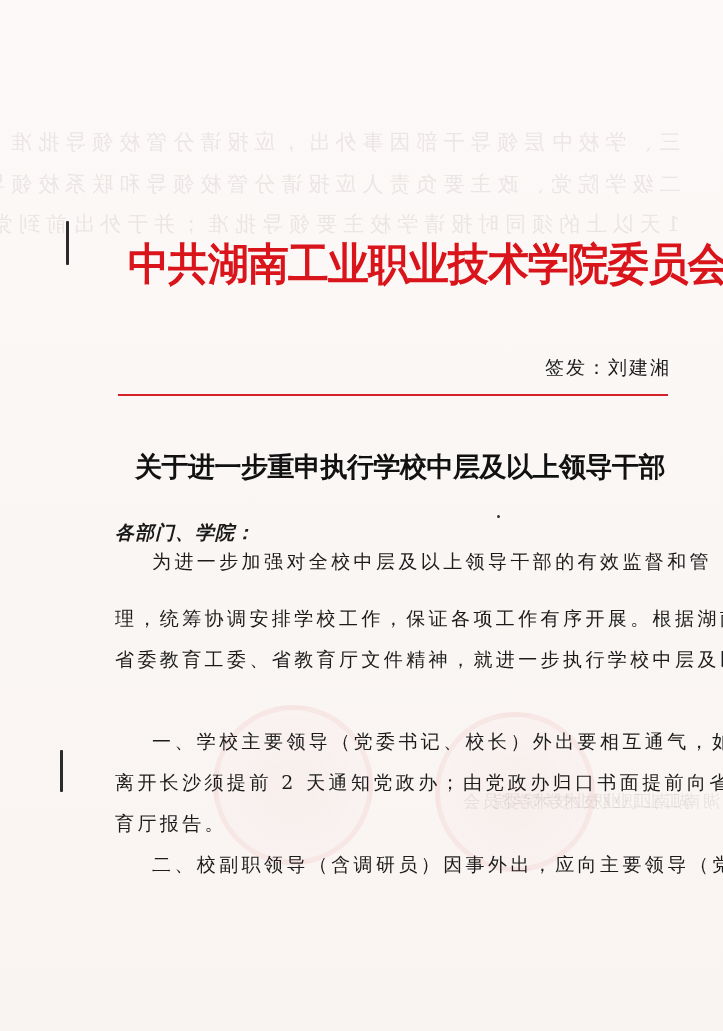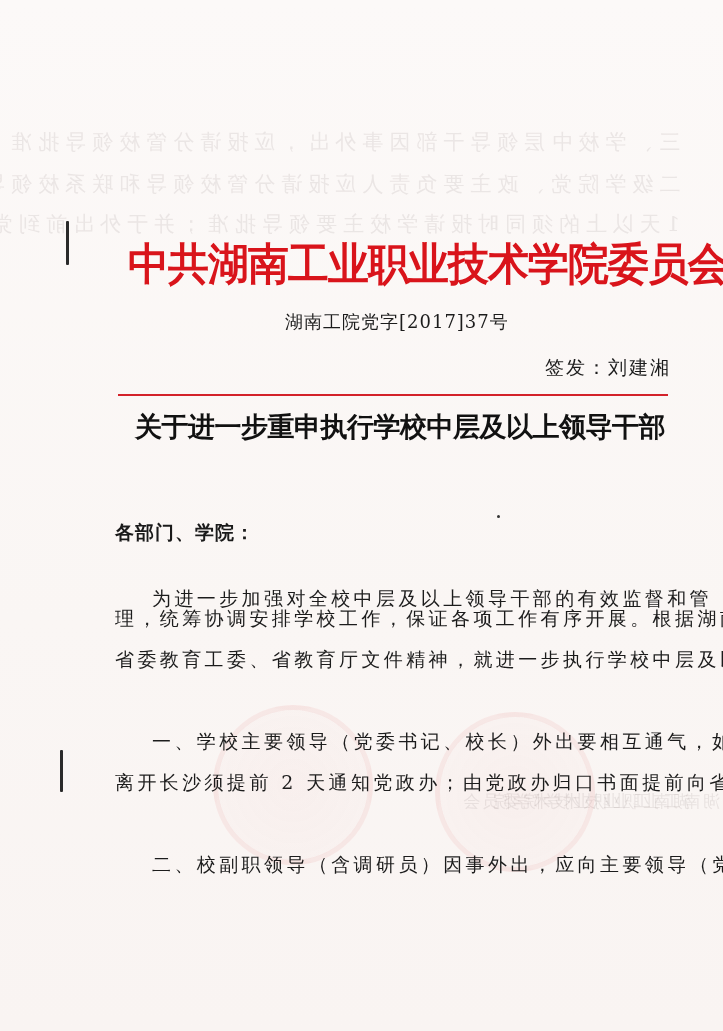--- a/index.html
+++ b/index.html
@@ -45,26 +45,26 @@
       position: absolute; right: 52px; top: 355px;
       font-size: 19px; color: #1c1c1c; letter-spacing: 2px; white-space: nowrap; margin-left: 8px;
     }
     .red-rule {
       position: absolute; left: 118px; top: 394px; width: 550px; height: 2px;
       background: #d3222a;
     }
     .doc-title {
       position: absolute; left: 110px; width: 580px; text-align: center;
       font-family: "DejaVu Sans", sans-serif; font-weight: bold;
-      font-size: 27px; color: #111; white-space: nowrap; letter-spacing: -0.5px;
+      font-size: 27px; color: #111; white-space: nowrap; letter-spacing: -0.5px; margin-top: 40px;
     }
     .salutation {
       position: absolute; left: 115px; top: 520px;
       font-family: "DejaVu Sans", sans-serif; font-weight: bold;
-      font-size: 19px; color: #1a1a1a; letter-spacing: 1px;
+      font-size: 19px; color: #1a1a1a; letter-spacing: 1px; font-style: italic;
     }
     .body-line {
       position: absolute; left: 115px; width: 560px;
       font-size: 19px; color: #1c1c1c; white-space: nowrap;
       letter-spacing: 3.4px; line-height: 28px;
     }
     .body-line.indent { left: 152px; }
     .speck { position: absolute; width: 3px; height: 3px; background: #333; border-radius: 50%; }
   </style>
 </head>
@@ -79,34 +79,34 @@
   <div class="bleed" style="top:790px; left:470px; width:220px; font-size:17px; letter-spacing:3px;">湖南工业职业技术学院</div>
 
   <div class="stamp" style="left:213px; top:705px; width:150px; height:150px;"></div>
   <div class="stamp" style="left:435px; top:712px; width:150px; height:150px;"></div>
 
   <div class="binding-mark" style="left:66px; top:221px; height:44px;"></div>
   <div class="binding-mark" style="left:60px; top:750px; height:42px;"></div>
 
   <div class="header-title">中共湖南工业职业技术学院委员会文件</div>
 
-  <div class="doc-number">湖南工院党字[2017]37号</div>
 
   <div class="signer">
     <span>签发：</span><span>刘建湘</span>
   </div>
 
   <div class="red-rule"></div>
 
   <div class="doc-title" style="top:409px;">关于进一步重申执行学校中层及以上领导干部</div>
 
   <div class="speck" style="left:497px; top:515px;"></div>
 
   <div class="salutation">各部门、学院：</div>
 
-  <div class="body-line indent" style="top:584px;text-align:right;">为进一步加强对全校中层及以上领导干部的有效监督和管</div>
+  <div class="body-line indent" style="top:547px;text-align:right;">为进一步加强对全校中层及以上领导干部的有效监督和管</div>
   <div class="body-line" style="top:604px;">理，统筹协调安排学校工作，保证各项工作有序开展。根据湖南</div>
   <div class="body-line" style="top:645px;">省委教育工委、省教育厅文件精神，就进一步执行学校中层及以</div>
   <div class="body-line indent" style="top:727px;">一、学校主要领导（党委书记、校长）外出要相互通气，如</div>
   <div class="body-line" style="top:768px;">离开长沙须提前 2 天通知党政办；由党政办归口书面提前向省教</div>
+  <div class="body-line" style="top:809px;">育厅报告。</div>
   <div class="body-line indent" style="top:850px;">二、校副职领导（含调研员）因事外出，应向主要领导（党</div>
 
 </div>
 
 </body></html>

